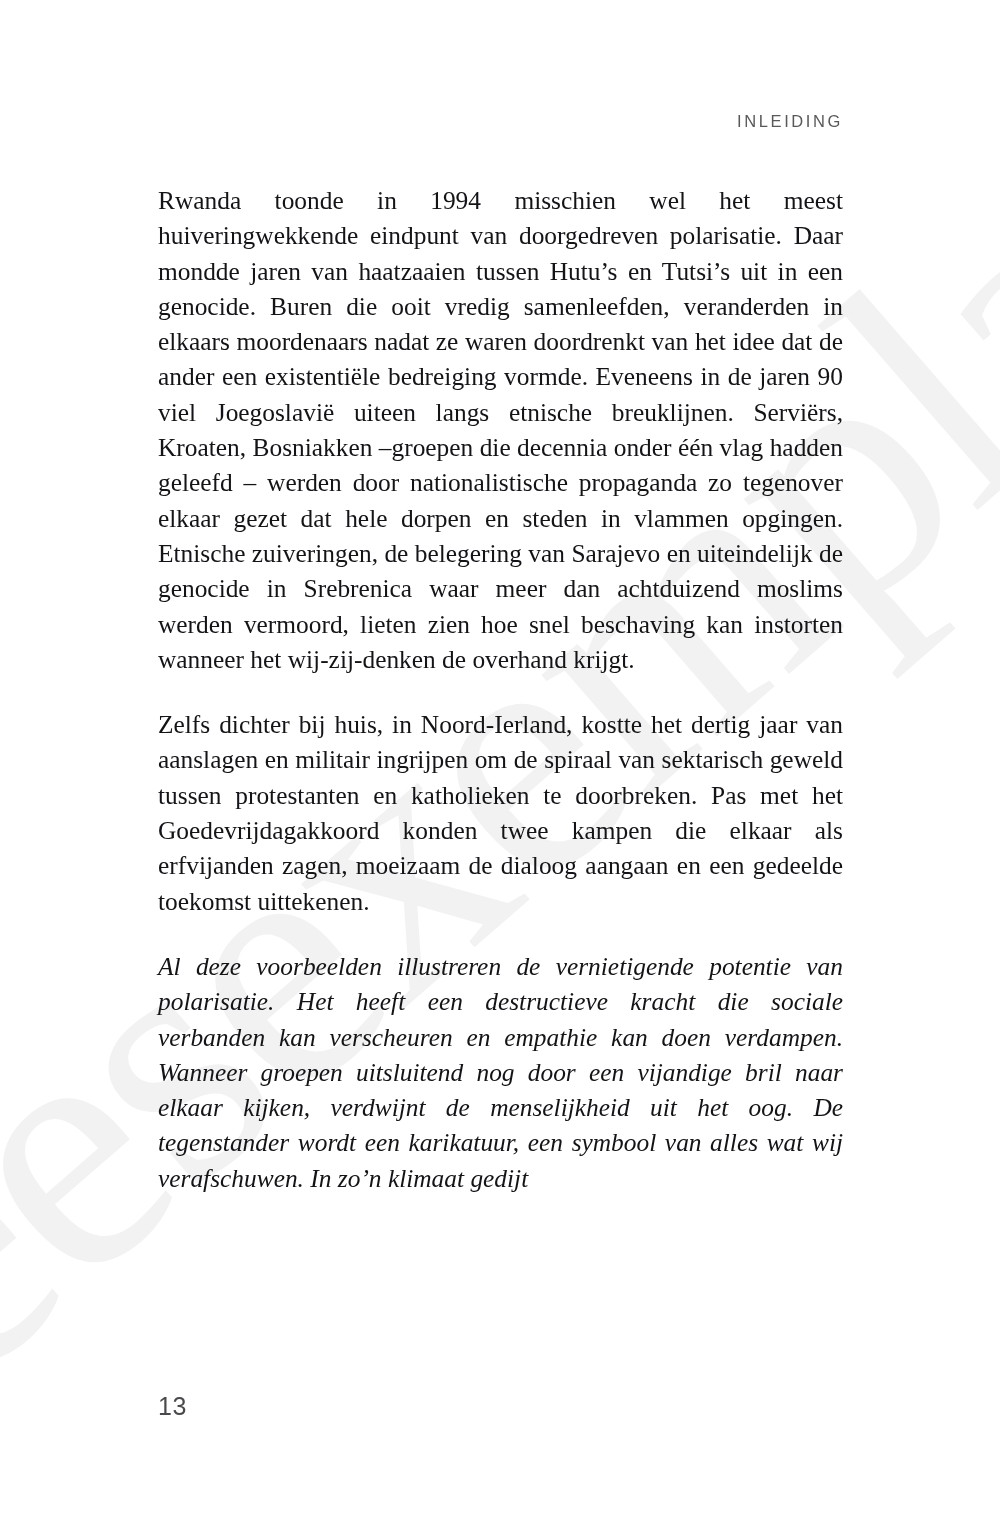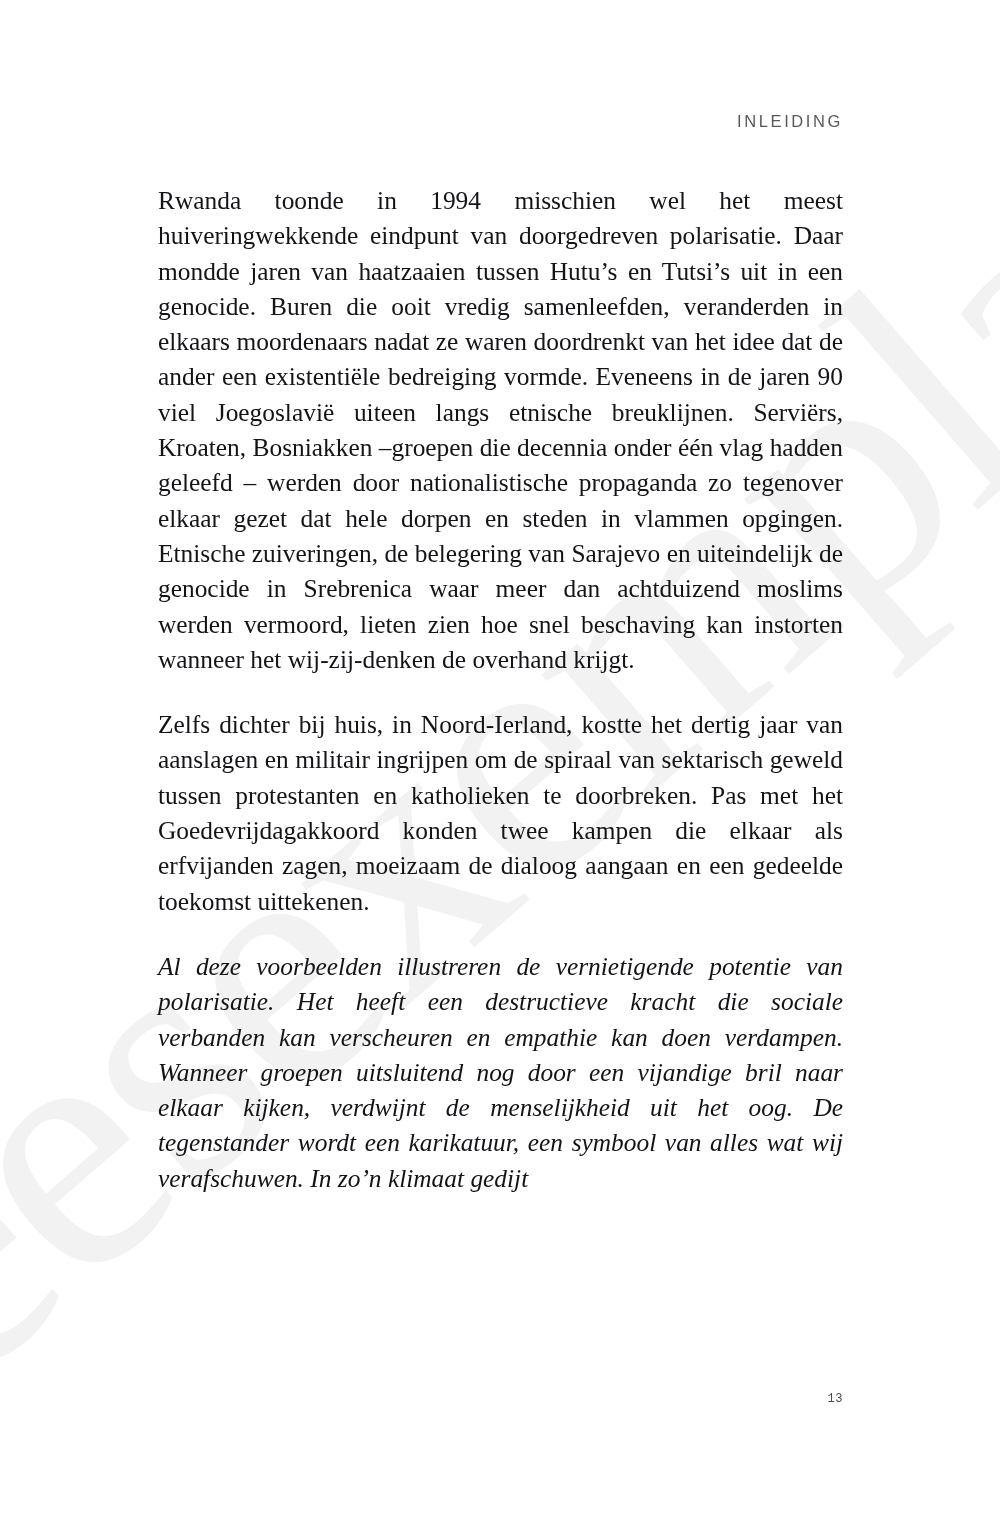--- a/index.html
+++ b/index.html
@@ -82,23 +82,22 @@
     margin-bottom: 0;
     font-style: italic;
   }
 
   
   .folio {
     position: absolute;
     top: 1392px;
     left: 158px;
     width: 685px;
-    text-align: right;
-    font-family: Liberation Mono, monospace;
-    font-size: 12px;
+    font-family: Liberation Sans, sans-serif;
+    font-size: 25px;
     font-weight: 300;
     letter-spacing: 0.6px;
     color: #4a4a4e;
     z-index: 2;
   }
 </style>
 </head>
 <body>
 
 <div class="page">

